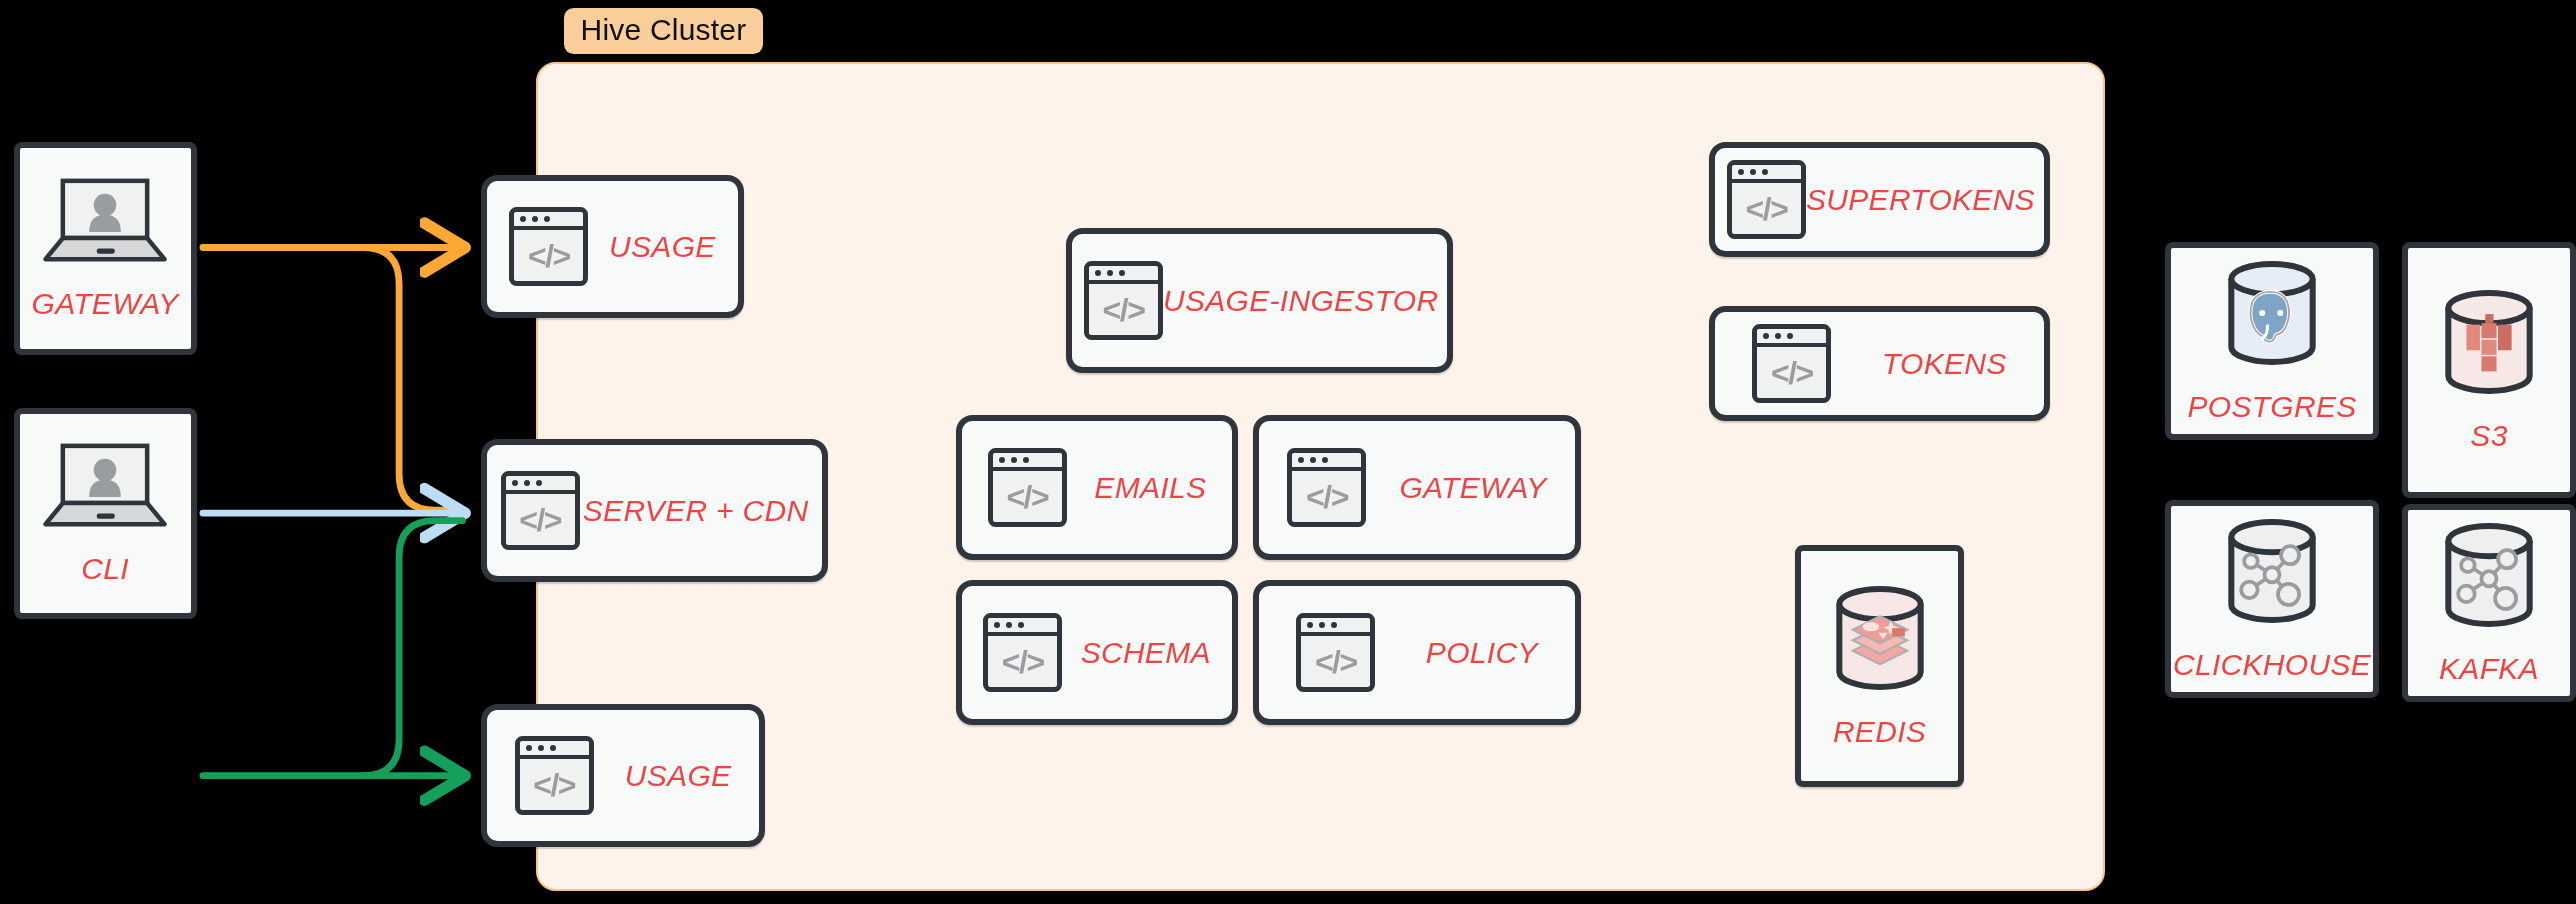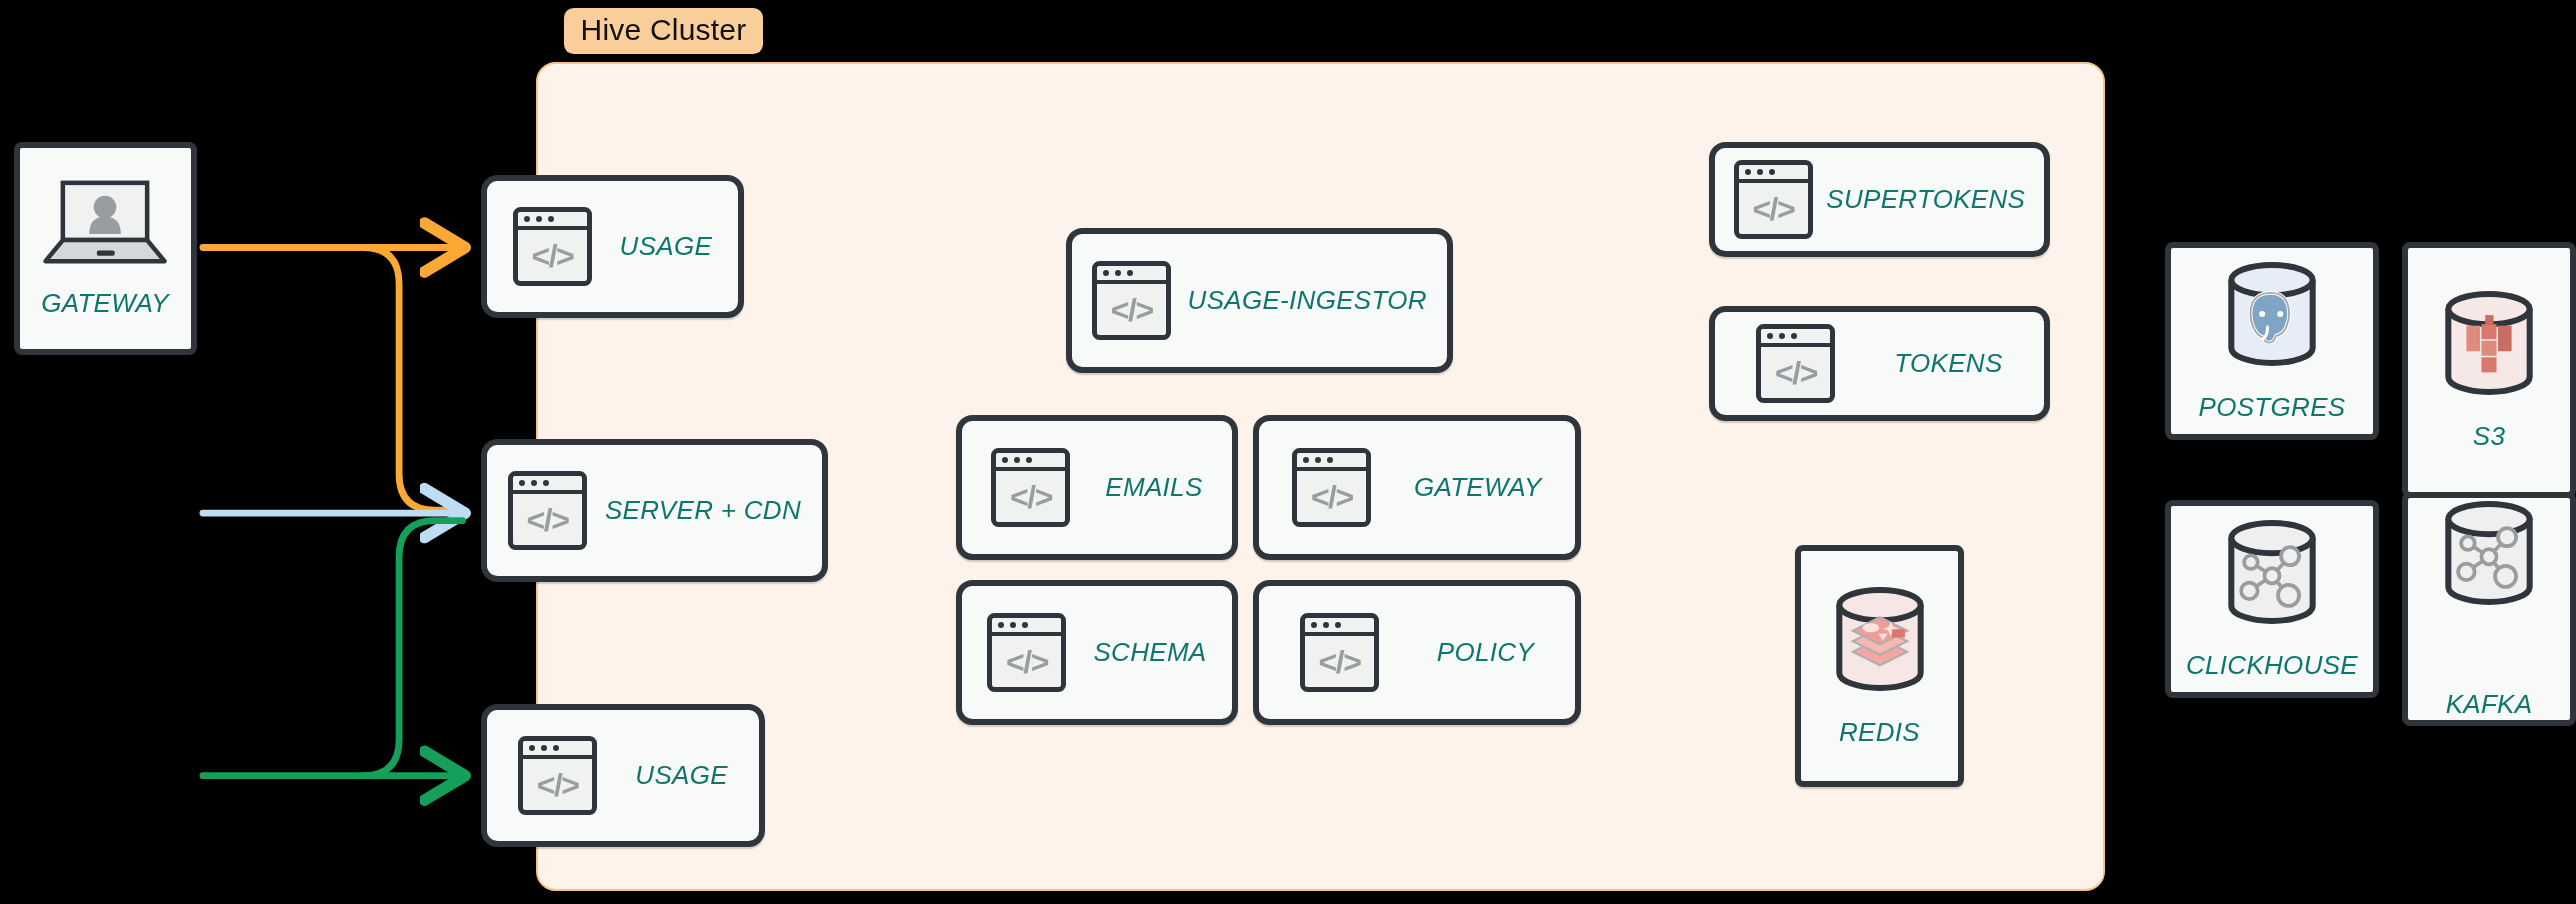--- a/index.html
+++ b/index.html
@@ -64,22 +64,22 @@
     padding: 0 12px;
   }
   
   .node.stackv {
     flex-direction: column;
     justify-content: center;
     border-radius: 8px;
   }
   .node-label {
     font-style: italic;
-    color: #0f766e;
-    font-size: 26px;
+    color: #ef4444;
+    font-size: 30px;
     letter-spacing: 0.3px;
     white-space: nowrap;
     text-align: center;
   }
   .node.stackv .node-label {
     margin-top: 19.6px;
   }
 
   
   .win-icon {
@@ -178,20 +178,31 @@
       <rect x="33" y="6" width="112" height="76" fill="#F0F1F1" stroke="#30353B" stroke-width="6"></rect>
       <circle cx="89" cy="38" r="15" fill="#9A9DA0"></circle>
       <path d="M68 74 q0 -23 21 -23 q21 0 21 23 z" fill="#9A9DA0"></path>
       <path d="M33 82 L145 82 L168 110 L10 110 Z" fill="#D6D7D8" stroke="#30353B" stroke-width="6" stroke-linejoin="round"></path>
       <line x1="33" y1="82" x2="145" y2="82" stroke="#30353B" stroke-width="3" stroke-dasharray="5 5"></line>
       <rect x="78" y="96" width="24" height="7" rx="3" fill="#30353B"></rect>
     </svg>
     <div class="node-label">GATEWAY</div>
   </div>
 
+  <div class="node stackv" style="left:13.6px; top:408px; width:183px; height:211px;">
+    <svg class="laptop-icon" viewBox="0 0 178 120">
+      <rect x="33" y="6" width="112" height="76" fill="#F0F1F1" stroke="#30353B" stroke-width="6"></rect>
+      <circle cx="89" cy="38" r="15" fill="#9A9DA0"></circle>
+      <path d="M68 74 q0 -23 21 -23 q21 0 21 23 z" fill="#9A9DA0"></path>
+      <path d="M33 82 L145 82 L168 110 L10 110 Z" fill="#D6D7D8" stroke="#30353B" stroke-width="6" stroke-linejoin="round"></path>
+      <line x1="33" y1="82" x2="145" y2="82" stroke="#30353B" stroke-width="3" stroke-dasharray="5 5"></line>
+      <rect x="78" y="96" width="24" height="7" rx="3" fill="#30353B"></rect>
+    </svg>
+    <div class="node-label">CLI</div>
+  </div>
 
 
   <div class="node svc" style="left:481px; top:175px; width:263px; height:143px;">
     <div class="win-icon">
       <div class="titlebar">
           <span class="dot"></span>
           <span class="dot"></span>
           <span class="dot"></span>
         </div>
       <div class="code">&lt;/&gt;</div>
@@ -377,21 +388,21 @@
         <circle cx="-28" cy="-18" r="9" fill="#EFEFEF"></circle>
         <circle cx="24" cy="-26" r="12" fill="#EFEFEF"></circle>
         <circle cx="-30" cy="20" r="11" fill="#EFEFEF"></circle>
         <circle cx="22" cy="26" r="14" fill="#EFEFEF"></circle>
         <circle cx="0" cy="0" r="10" fill="#EFEFEF"></circle>
       </g>
     </svg>
     <div class="node-label">CLICKHOUSE</div>
   </div>
 
-  <div class="node stackv" style="left:2402px; top:492px; width:174px; height:234px;justify-content:space-between;">
+  <div class="node stackv" style="left:2402px; top:504px; width:174px; height:198px;">
     <svg class="db-icon" viewBox="0 0 148 150">
       <path d="M20 28 L20 118 a54 20 0 0 0 108 0 L128 28 Z" fill="#EFEFEF"></path>
       <path d="M20 118 a54 20 0 0 0 108 0" fill="none" stroke="#C9C9C9" stroke-width="5" stroke-dasharray="7 8" stroke-linecap="round"></path>
       <path d="M20 28 L20 118 a54 20 0 0 0 108 0 L128 28" fill="none" stroke="#30353B" stroke-width="8" stroke-linejoin="round"></path>
       <ellipse cx="74" cy="28" rx="54" ry="20" fill="#EFEFEF" stroke="#30353B" stroke-width="8"></ellipse>
       <g transform="translate(74,78)" stroke="#9A9DA0" stroke-width="5" fill="none">
         <line x1="-28" y1="-18" x2="0" y2="0"></line>
         <line x1="0" y1="0" x2="24" y2="-26"></line>
         <line x1="-30" y1="20" x2="0" y2="0"></line>
         <line x1="0" y1="0" x2="22" y2="26"></line>

